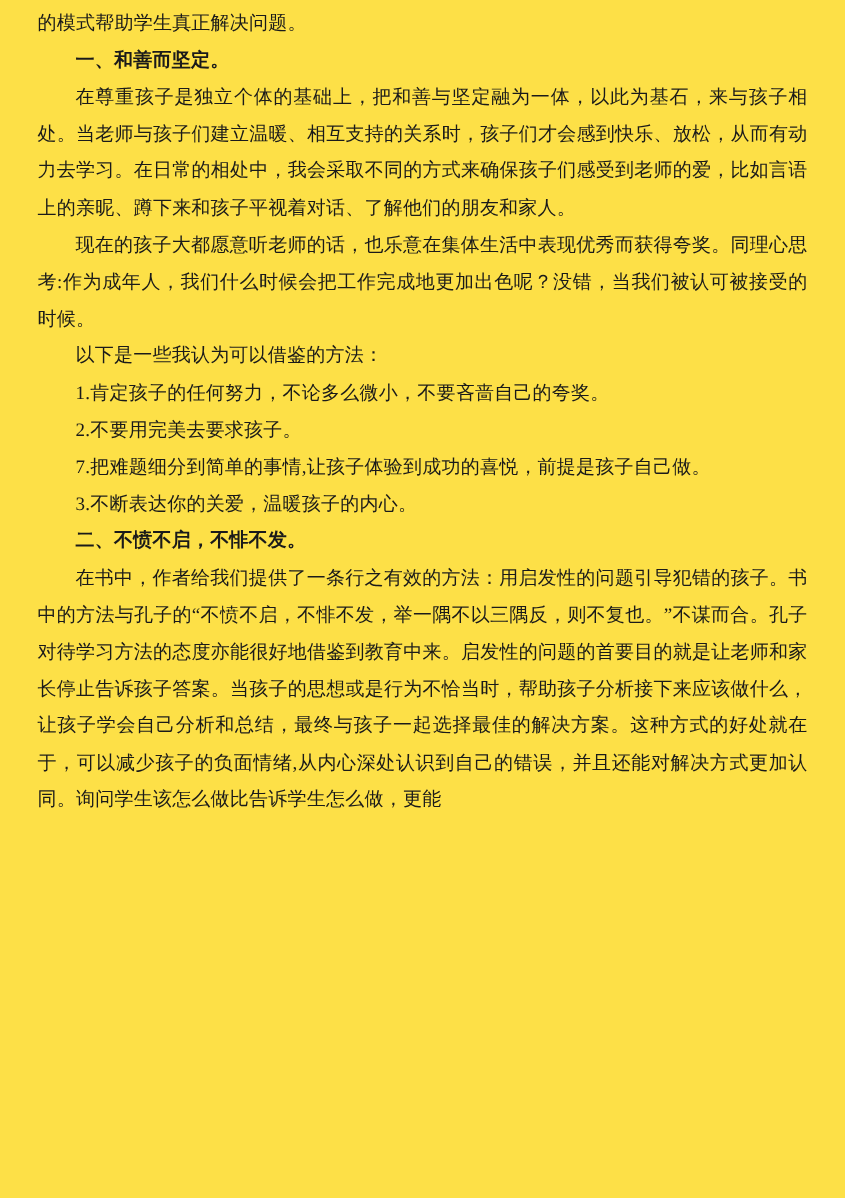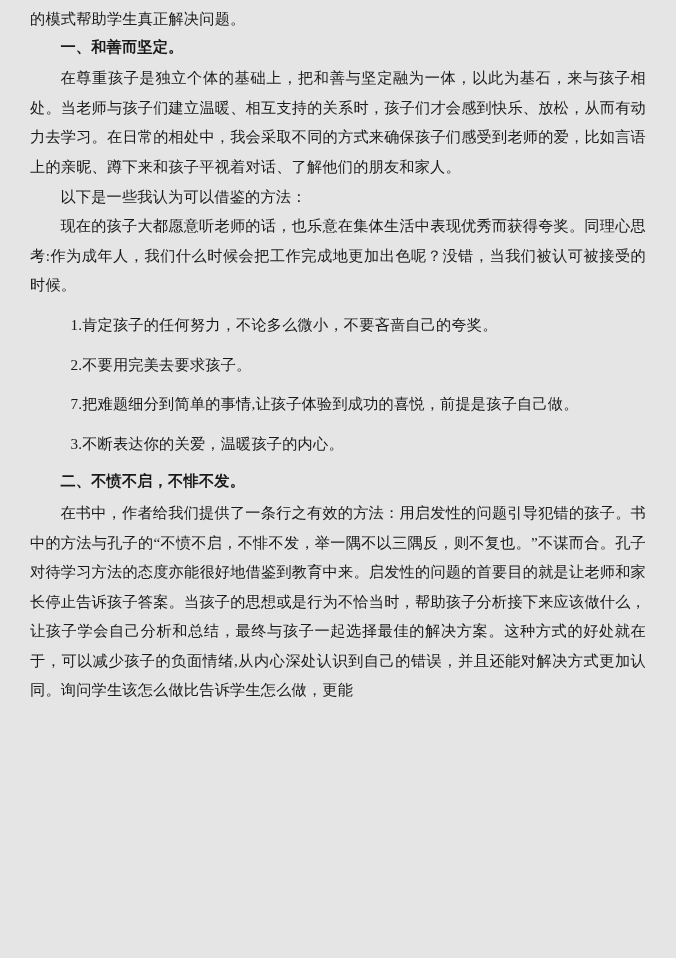--- a/index.html
+++ b/index.html
@@ -13,60 +13,59 @@
     font-family: "Liberation Serif", "DejaVu Serif", serif;
     color: #1a1a1a;
     overflow: hidden;
   }
   .page {
     position: relative;
     width: 676px;
     height: 958px;
     box-sizing: border-box;
     padding: 4px 30px 0 30px;
-    background: #e5e5e5;
+    background: #fde047;
   }
   .para {
     font-size: 15.2px;
     line-height: 29.6px;
     text-align: justify;
     text-justify: inter-ideograph;
     margin: 0;
     letter-spacing: 0.2px;
   }
   .indent {
     text-indent: 2em;
   }
   .heading {
     font-size: 15.2px;
     line-height: 29.6px;
     font-weight: bold;
     text-indent: 2em;
     margin: 0;
     letter-spacing: 0.2px;
-    font-family: Liberation Mono, monospace;
   }
   .list-item {
     font-size: 15.2px;
     line-height: 29.6px;
     text-indent: 2em;
-    margin: 10px;
+    margin: 0;
     text-align: justify;
     text-justify: inter-ideograph;
     letter-spacing: 0.2px;
   }
 </style>
 </head>
 <body>
 
 <div class="page">
   <p class="para">的模式帮助学生真正解决问题。</p>
   <p class="heading">一、和善而坚定。</p>
   <p class="para indent">在尊重孩子是独立个体的基础上，把和善与坚定融为一体，以此为基石，来与孩子相处。当老师与孩子们建立温暖、相互支持的关系时，孩子们才会感到快乐、放松，从而有动力去学习。在日常的相处中，我会采取不同的方式来确保孩子们感受到老师的爱，比如言语上的亲昵、蹲下来和孩子平视着对话、了解他们的朋友和家人。</p>
+  <p class="para indent">现在的孩子大都愿意听老师的话，也乐意在集体生活中表现优秀而获得夸奖。同理心思考:作为成年人，我们什么时候会把工作完成地更加出色呢？没错，当我们被认可被接受的时候。</p>
   <p class="para indent">以下是一些我认为可以借鉴的方法：</p>
-  <p class="para indent">现在的孩子大都愿意听老师的话，也乐意在集体生活中表现优秀而获得夸奖。同理心思考:作为成年人，我们什么时候会把工作完成地更加出色呢？没错，当我们被认可被接受的时候。</p>
   <p class="list-item">1.肯定孩子的任何努力，不论多么微小，不要吝啬自己的夸奖。</p>
   <p class="list-item">2.不要用完美去要求孩子。</p>
   <p class="list-item">7.把难题细分到简单的事情,让孩子体验到成功的喜悦，前提是孩子自己做。</p>
   <p class="list-item">3.不断表达你的关爱，温暖孩子的内心。</p>
   <p class="heading">二、不愤不启，不悱不发。</p>
   <p class="para indent">在书中，作者给我们提供了一条行之有效的方法：用启发性的问题引导犯错的孩子。书中的方法与孔子的“不愤不启，不悱不发，举一隅不以三隅反，则不复也。”不谋而合。孔子对待学习方法的态度亦能很好地借鉴到教育中来。启发性的问题的首要目的就是让老师和家长停止告诉孩子答案。当孩子的思想或是行为不恰当时，帮助孩子分析接下来应该做什么，让孩子学会自己分析和总结，最终与孩子一起选择最佳的解决方案。这种方式的好处就在于，可以减少孩子的负面情绪,从内心深处认识到自己的错误，并且还能对解决方式更加认同。询问学生该怎么做比告诉学生怎么做，更能</p>
 </div>
 
 </body></html>

